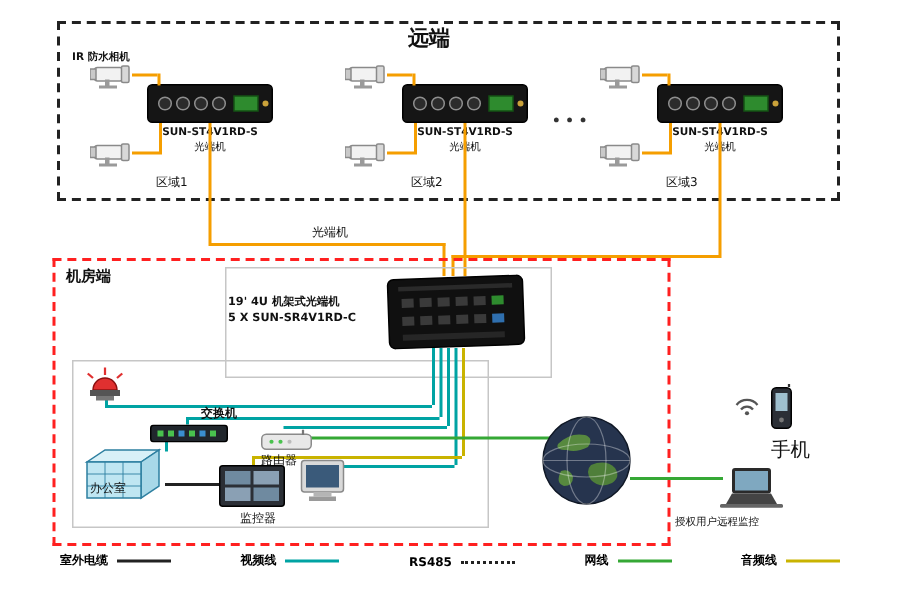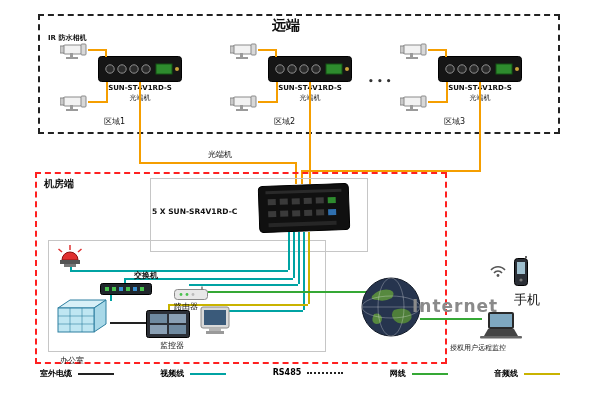--- a/index.html
+++ b/index.html
@@ -8,21 +8,21 @@
   .abs{position:absolute}
   .hline{position:absolute;height:2px;background:#999}
   .vline{position:absolute;width:2px;background:#999}
   .lbl{position:absolute;color:#111;white-space:nowrap}
   .b{font-weight:bold}
   .remote-box{position:absolute;border:2px dashed #222}
   .room-box{position:absolute;border:2px dashed #ff2020}
   .sub-box{position:absolute;border:1px solid #c6c6c6}
   .center{text-align:center}
   .internet-word{color:#8a8a8a;font-weight:bold;font-size:17px;letter-spacing:1px}
-  .legend{position:absolute;left:40px;top:368px;width:520px;display:flex;justify-content:space-between;align-items:flex-start}
+  .legend{position:absolute;left:40px;top:368px;width:520px;display:flex;justify-content:space-between;align-items:flex-end}
   .legend-item{display:flex;align-items:center;gap:6px}
   .legend-item .t{font-size:8px;font-weight:bold}
   .swatch{width:36px;height:0;border-top:2px solid #222}
 </style>
 </head>
 <body>
 
 <div class="stage">
 
   <div class="remote-box" style="left:38px;top:14px;width:522px;height:120px"></div>
@@ -155,20 +155,21 @@
       <rect x="58" y="14" width="8" height="6" fill="#3a3a3a"></rect>
       <rect x="70" y="14" width="8" height="6" fill="#2e8b2e"></rect>
     <rect x="10" y="26" width="8" height="6" fill="#3a3a3a"></rect>
       <rect x="22" y="26" width="8" height="6" fill="#3a3a3a"></rect>
       <rect x="34" y="26" width="8" height="6" fill="#3a3a3a"></rect>
       <rect x="46" y="26" width="8" height="6" fill="#3a3a3a"></rect>
       <rect x="58" y="26" width="8" height="6" fill="#3a3a3a"></rect>
       <rect x="70" y="26" width="8" height="6" fill="#2f6fae"></rect>
     <rect x="10" y="38" width="68" height="4" fill="#262626"></rect>
   </svg>
+  <div class="lbl b" style="left:152px;top:196px;width:102px;font-size:7.5px;text-align:left">19' 4U 机架式光端机</div>
   <div class="lbl b" style="left:152px;top:207px;width:102px;font-size:7.5px;text-align:left">5 X SUN-SR4V1RD-C</div>
 
   <div class="vline" style="left: 288px; top: 232px; height: 38px; background: rgb(0, 163, 163);"></div>
   <div class="hline" style="left: 70px; top: 270px; width: 218px; background: rgb(0, 163, 163);"></div>
   <div class="vline" style="left: 70px; top: 266px; height: 6px; background: rgb(0, 163, 163);"></div>
   <div class="vline" style="left: 293px; top: 232px; height: 46px; background: rgb(0, 163, 163);"></div>
   <div class="hline" style="left: 124px; top: 278px; width: 169px; background: rgb(0, 163, 163);"></div>
   <div class="vline" style="left: 124px; top: 278px; height: 5px; background: rgb(0, 163, 163);"></div>
   <div class="vline" style="left: 298px; top: 232px; height: 52px; background: rgb(0, 163, 163);"></div>
   <div class="hline" style="left: 189px; top: 284px; width: 109px; background: rgb(0, 163, 163);"></div>
@@ -216,21 +217,21 @@
 
   <svg class="abs" style="left:52px;top:296px" width="60" height="40" viewBox="0 0 60 40">
     <polygon points="6,12 42,12 54,4 18,4" fill="#d8f0f7" stroke="#2d7fa0"></polygon>
     <polygon points="42,12 54,4 54,28 42,36" fill="#a8d8e8" stroke="#2d7fa0"></polygon>
     <rect x="6" y="12" width="36" height="24" fill="#bfe6f2" stroke="#2d7fa0"></rect>
     <line x1="6" y1="20" x2="42" y2="20" stroke="#2d7fa0" stroke-width="0.6"></line>
     <line x1="6" y1="28" x2="42" y2="28" stroke="#2d7fa0" stroke-width="0.6"></line>
     <line x1="18" y1="12" x2="18" y2="36" stroke="#2d7fa0" stroke-width="0.6"></line>
     <line x1="30" y1="12" x2="30" y2="36" stroke="#2d7fa0" stroke-width="0.6"></line>
   </svg>
-  <div class="lbl" style="left:60px;top:355px;font-size:8px">办公室</div>
+  <div class="lbl" style="left:60px;top:320px;font-size:8px">办公室</div>
 
   <svg class="abs" style="left:146px;top:310px" width="44" height="28" viewBox="0 0 44 28">
     <rect x="0.5" y="0.5" width="43" height="27" rx="2" fill="#2b2f36" stroke="#000"></rect>
     <rect x="4" y="4" width="17" height="9" fill="#6f8aa0"></rect>
       <rect x="23" y="4" width="17" height="9" fill="#8aa0b4"></rect>
     <rect x="4" y="15" width="17" height="9" fill="#8aa0b4"></rect>
       <rect x="23" y="15" width="17" height="9" fill="#6f8aa0"></rect>
   </svg>
   <div class="lbl" style="left:160px;top:340px;font-size:8px">监控器</div>
 
@@ -243,21 +244,20 @@
 
   <svg class="abs" style="left:360px;top:276px" width="62" height="62" viewBox="0 0 62 62">
     <circle cx="31" cy="31" r="29" fill="#26344e" stroke="#101826"></circle>
     <path d="M12 20 q8 -8 18 -6 q6 2 2 8 q-8 4 -14 2 q-8 0 -6 -4 z" fill="#57893f"></path>
     <path d="M34 34 q10 -4 16 2 q4 6 -2 10 q-8 4 -14 -2 q-4 -6 0 -10 z" fill="#4f7f3a"></path>
     <path d="M14 38 q6 -2 8 4 q0 6 -6 6 q-6 -2 -2 -10 z" fill="#57893f"></path>
     <ellipse cx="31" cy="31" rx="29" ry="11" fill="none" stroke="#ffffff" stroke-opacity="0.35" stroke-width="0.8"></ellipse>
     <ellipse cx="31" cy="31" rx="13" ry="29" fill="none" stroke="#ffffff" stroke-opacity="0.35" stroke-width="0.8"></ellipse>
     <line x1="2" y1="31" x2="60" y2="31" stroke="#ffffff" stroke-opacity="0.35" stroke-width="0.8"></line>
   </svg>
-  <div class="lbl internet-word" style="left:412px;top:296px">Internet</div>
 
   <svg class="abs" style="left:488px;top:260px" width="20" height="18" viewBox="0 0 20 18">
     <path d="M3 10 a9 9 0 0 1 14 0" stroke="#555" stroke-width="1.5" fill="none"></path>
     <path d="M6 13 a5 5 0 0 1 8 0" stroke="#555" stroke-width="1.5" fill="none"></path>
     <circle cx="10" cy="15.5" r="1.4" fill="#555"></circle>
   </svg>
   <svg class="abs" style="left:512px;top:256px" width="18" height="32" viewBox="0 0 18 32">
     <rect x="2.5" y="2.5" width="13" height="27" rx="3" fill="#2b2f36" stroke="#000"></rect>
     <rect x="5" y="6" width="8" height="12" fill="#9fc0cf"></rect>
     <circle cx="9" cy="24" r="1.6" fill="#777"></circle>

